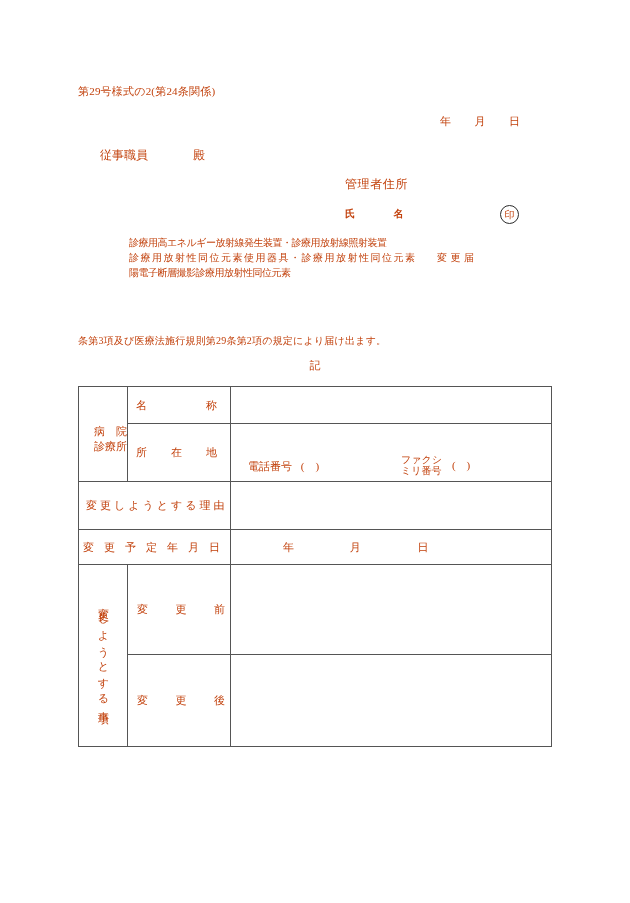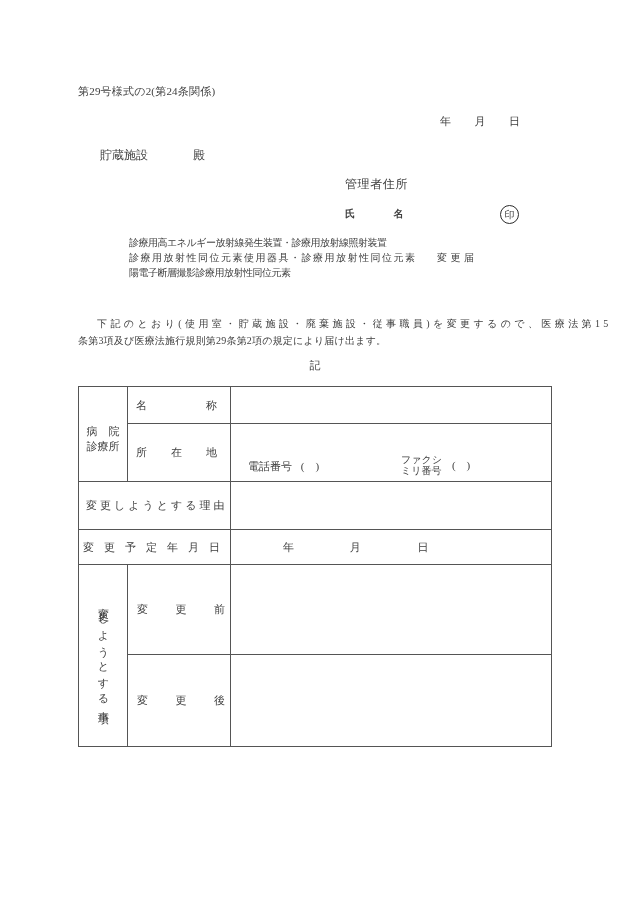--- a/index.html
+++ b/index.html
@@ -1,18 +1,18 @@
 <!DOCTYPE html>
 <html><head>
 <meta charset="utf-8">
 <style>
   html,body { margin:0; padding:0; background:#e8e8e8; }
   .page {
     position:relative; width:630px; height:903px; margin:0 auto;
-    background:#ffffff; color:#404040; overflow:hidden;
+    background:#ffffff; color:#c2410c; overflow:hidden;
     font-family:"Liberation Serif","DejaVu Serif",serif;
   }
   .abs { position:absolute; }
 
   
   .form-number { left:78px; top:84px; font-size:11px; letter-spacing:0.2px; }
   .date-line { left:440px; top:114px; width:80px; display:flex; justify-content:space-between; font-size:11px; }
   .addressee-line { left:100px; top:147px; font-size:12px; }
   .addressee-honorific { margin-left:42px; }
   .manager-address { left:345px; top:176px; font-size:12px; letter-spacing:0.6px; }
@@ -42,21 +42,21 @@
 
   
   table.form-table {
     position:absolute; left:78px; top:386px;
     border-collapse:collapse; table-layout:fixed;
   }
   .form-table td {
     border:1px solid #555; padding:0; font-size:11px;
     vertical-align:middle; overflow:hidden;
   }
-  .facility-cell { vertical-align:top; text-align:center; }
+  .facility-cell { vertical-align:top; text-align:right; }
   .facility-cell .fl { padding-top:0; line-height:15px; }
   .facility-pad { height:9px; }
   .justify-cell .just {
     display:flex; justify-content:space-between;
     padding:0 13px 0 8px;
   }
   .justify-cell.narrowpad .just { padding:0 5px 0 9px; }
   .contact-cell { position:relative; }
   .phone-group { position:absolute; left:17px; bottom:7px; white-space:nowrap; }
   .phone-paren { margin-left:6px; }
@@ -82,21 +82,21 @@
 
   <div class="abs form-number">第29号様式の2(第24条関係)</div>
 
   <div class="abs date-line">
     <span>年</span>
     <span>月</span>
     <span>日</span>
   </div>
 
   <div class="abs addressee-line">
-    <span>貯蔵施設</span>
+    <span>従事職員</span>
     <span class="addressee-honorific">殿</span>
   </div>
 
   <div class="abs manager-address">管理者住所</div>
 
   <div class="abs name-line">
     <span>氏</span>
     <span class="name-second">名</span>
   </div>
 
@@ -106,21 +106,20 @@
 
   <div class="abs subject-block">
     <div class="subject-line sl1">診療用高エネルギー放射線発生装置・診療用放射線照射装置</div>
     <div class="subject-line sl3">
       <span>診療用放射性同位元素使用器具・診療用放射性同位元素</span>
       <span class="sl3-suffix">変更届</span>
     </div>
     <div class="subject-line sl1">陽電子断層撮影診療用放射性同位元素</div>
   </div>
 
-  <div class="abs body-line1">下記のとおり(使用室・貯蔵施設・廃棄施設・従事職員)を変更するので、医療法第15</div>
   <div class="abs body-line2">条第3項及び医療法施行規則第29条第2項の規定により届け出ます。</div>
 
   <div class="abs record-heading">記</div>
 
   <table class="form-table">
     <colgroup>
         <col style="width:49px">
         <col style="width:103px">
         <col style="width:321px">
       </colgroup>

